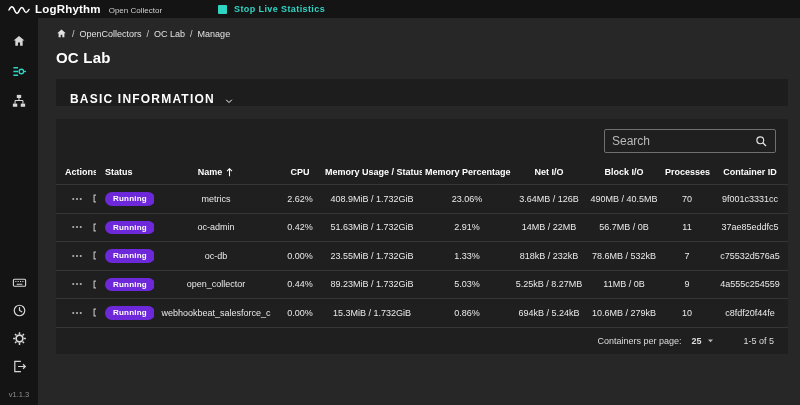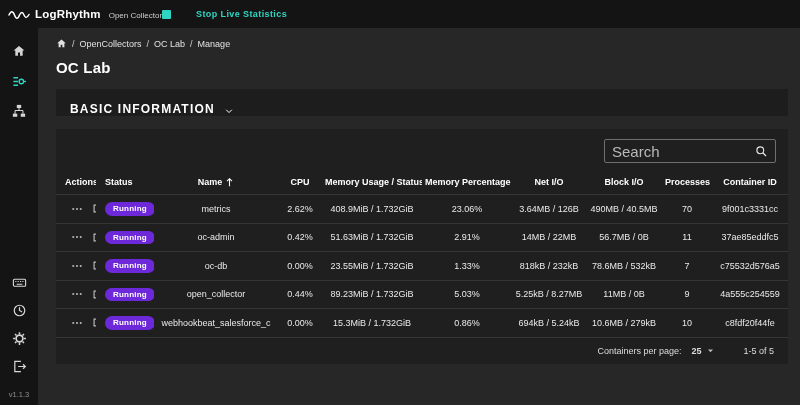--- a/index.html
+++ b/index.html
@@ -1,25 +1,25 @@
 <!DOCTYPE html>
 <html><head>
 <meta charset="utf-8">
 <style>
   * { margin:0; padding:0; box-sizing:border-box; }
   html,body { width:800px; height:405px; overflow:hidden; }
   body { background:#272727; font-family:"Liberation Sans", sans-serif; color:#fff; }
   .app { display:flex; flex-direction:column; width:800px; height:405px; }
 
   
-  .topbar { height:28px; background:#141414; display:flex; align-items:center; padding:0 8px; flex-shrink:0; }
+  .topbar { height:18px; background:#141414; display:flex; align-items:center; padding:0 8px; flex-shrink:0; }
   .brand { display:flex; align-items:center; }
   .brand-name { font-size:11.5px; font-weight:bold; letter-spacing:.2px; margin-left:5px; }
   .brand-sub { font-size:8px; color:#cfcfcf; margin-left:8px; margin-top:2px; }
-  .stop-btn { display:flex; align-items:center; gap:25px; background:none; border:0; cursor:pointer;
+  .stop-btn { display:flex; align-items:center; gap:7px; margin-left:56px; background:none; border:0; cursor:pointer;
               color:#2fd5c3; font-family:inherit; font-size:9px; font-weight:bold; letter-spacing:.4px; }
 
   
   .body { display:flex; flex:1; min-height:0; }
 
   .sidebar { width:38px; background:#141414; display:flex; flex-direction:column; align-items:center; padding:8px 0 6px; flex-shrink:0; }
   .side-item { width:34px; height:30px; display:flex; align-items:center; justify-content:center; color:#d6d6d6; cursor:pointer; }
   .side-item.small { height:28px; }
   .side-item.active { color:#2fd5c3; }
   .side-spacer { flex:1; }
@@ -35,21 +35,21 @@
 
   
   .basic-bar { margin-top:13px; height:27px; background:#1d1d1d; display:flex; align-items:flex-end; gap:9px;
                padding:0 14px; font-size:12px; font-weight:bold; letter-spacing:1.2px; cursor:pointer; }
 
   
   .panel { margin-top:13px; background:#1f1f1f; }
   .search-row { display:flex; justify-content:flex-end; padding:10px 12px 8px; }
   .search-box { display:flex; align-items:center; width:172px; height:24px; border:1px solid #6f6f6f; border-radius:2px;
                 background:#1f1f1f; padding:0 7px; }
-  .search-box input { flex:1; min-width:0; background:transparent; border:0; outline:0; color:#ddd; font-size:15px; font-family:inherit; }
+  .search-box input { flex:1; min-width:0; background:transparent; border:0; outline:0; color:#ddd; font-size:12px; font-family:inherit; }
   .search-box input::placeholder { color:#b9b9b9; }
 
   table { width:100%; border-collapse:collapse; table-layout:fixed; }
   th { font-size:9px; font-weight:bold; color:#fff; padding:6px 3px 7px; text-align:center; white-space:nowrap; overflow:hidden;margin-top:24px; }
   td { font-size:9px; color:#eaeaea; padding:7px 3px; text-align:center; border-top:1px solid #363636; white-space:nowrap; overflow:hidden; }
   th.left, td.left { text-align:left; padding-left:9px; }
   .th-name { display:inline-flex; align-items:center; gap:3px; cursor:pointer; }
   .c-actions-cell { display:flex; align-items:center; gap:9px; padding-left:6px; }
   .act-btn { display:inline-flex; align-items:center; justify-content:center; cursor:pointer; }
   .badge { display:inline-block; background:#6d28d9; color:#fff; font-size:8px; font-weight:bold;

